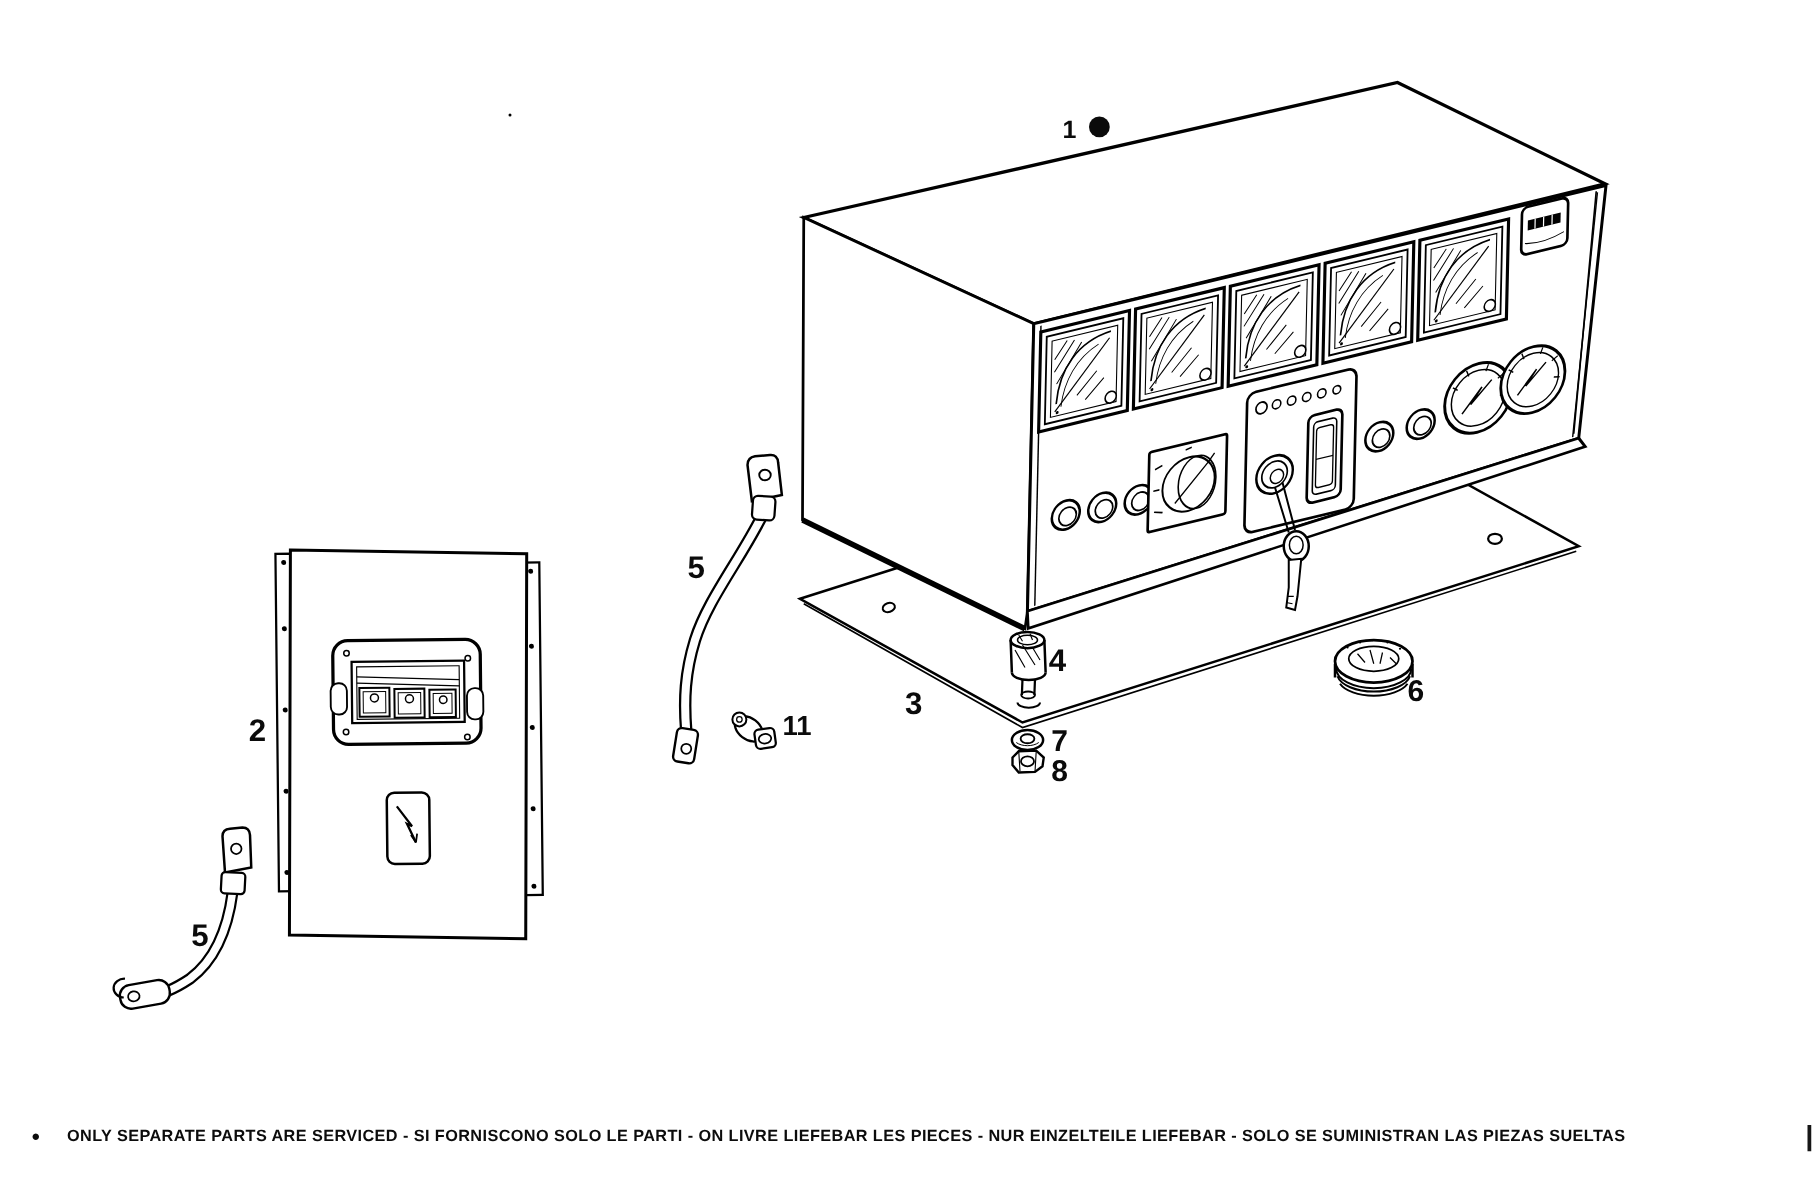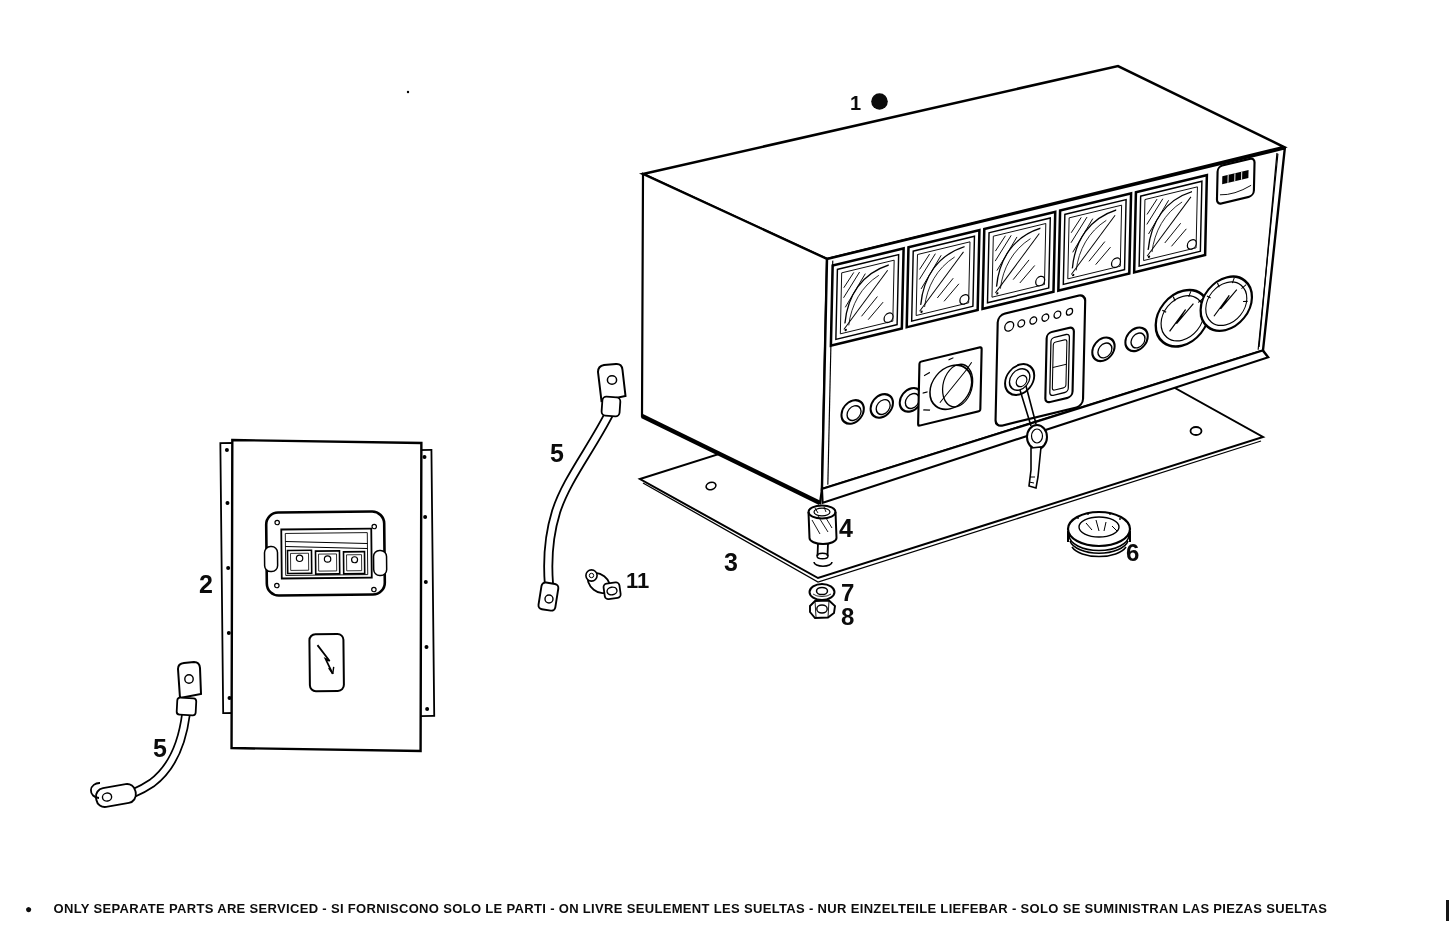--- a/index.html
+++ b/index.html
@@ -254,15 +254,15 @@
     <text class="callout" x="153" y="757" font-size="25">5</text>
     <text class="callout" x="1126" y="561" font-size="24">6</text>
     <text class="callout" x="841" y="601" font-size="24">7</text>
     <text class="callout" x="841" y="625" font-size="24">8</text>
     <text class="callout" x="626" y="588" font-size="22">11</text>
   </g>
 </svg>
 
 <div class="footer">
   <span class="bullet">●</span>
-  <span>ONLY SEPARATE PARTS ARE SERVICED - SI FORNISCONO SOLO LE PARTI - ON LIVRE SEULEMENT LES SUELTAS - NUR EINZELTEILE LIEFEBAR - SOLO SE SUMINISTRAN LAS PIEZAS SUELTAS</span>
+  <span>ONLY SEPARATE PARTS ARE SERVICED - SI FORNISCONO SOLO LE PARTI - ON LIVRE LIEFEBAR LES PIECES - NUR EINZELTEILE LIEFEBAR - SOLO SE SUMINISTRAN LAS PIEZAS SUELTAS</span>
 </div>
 <div class="edge-mark"></div>
 
 </body></html>

